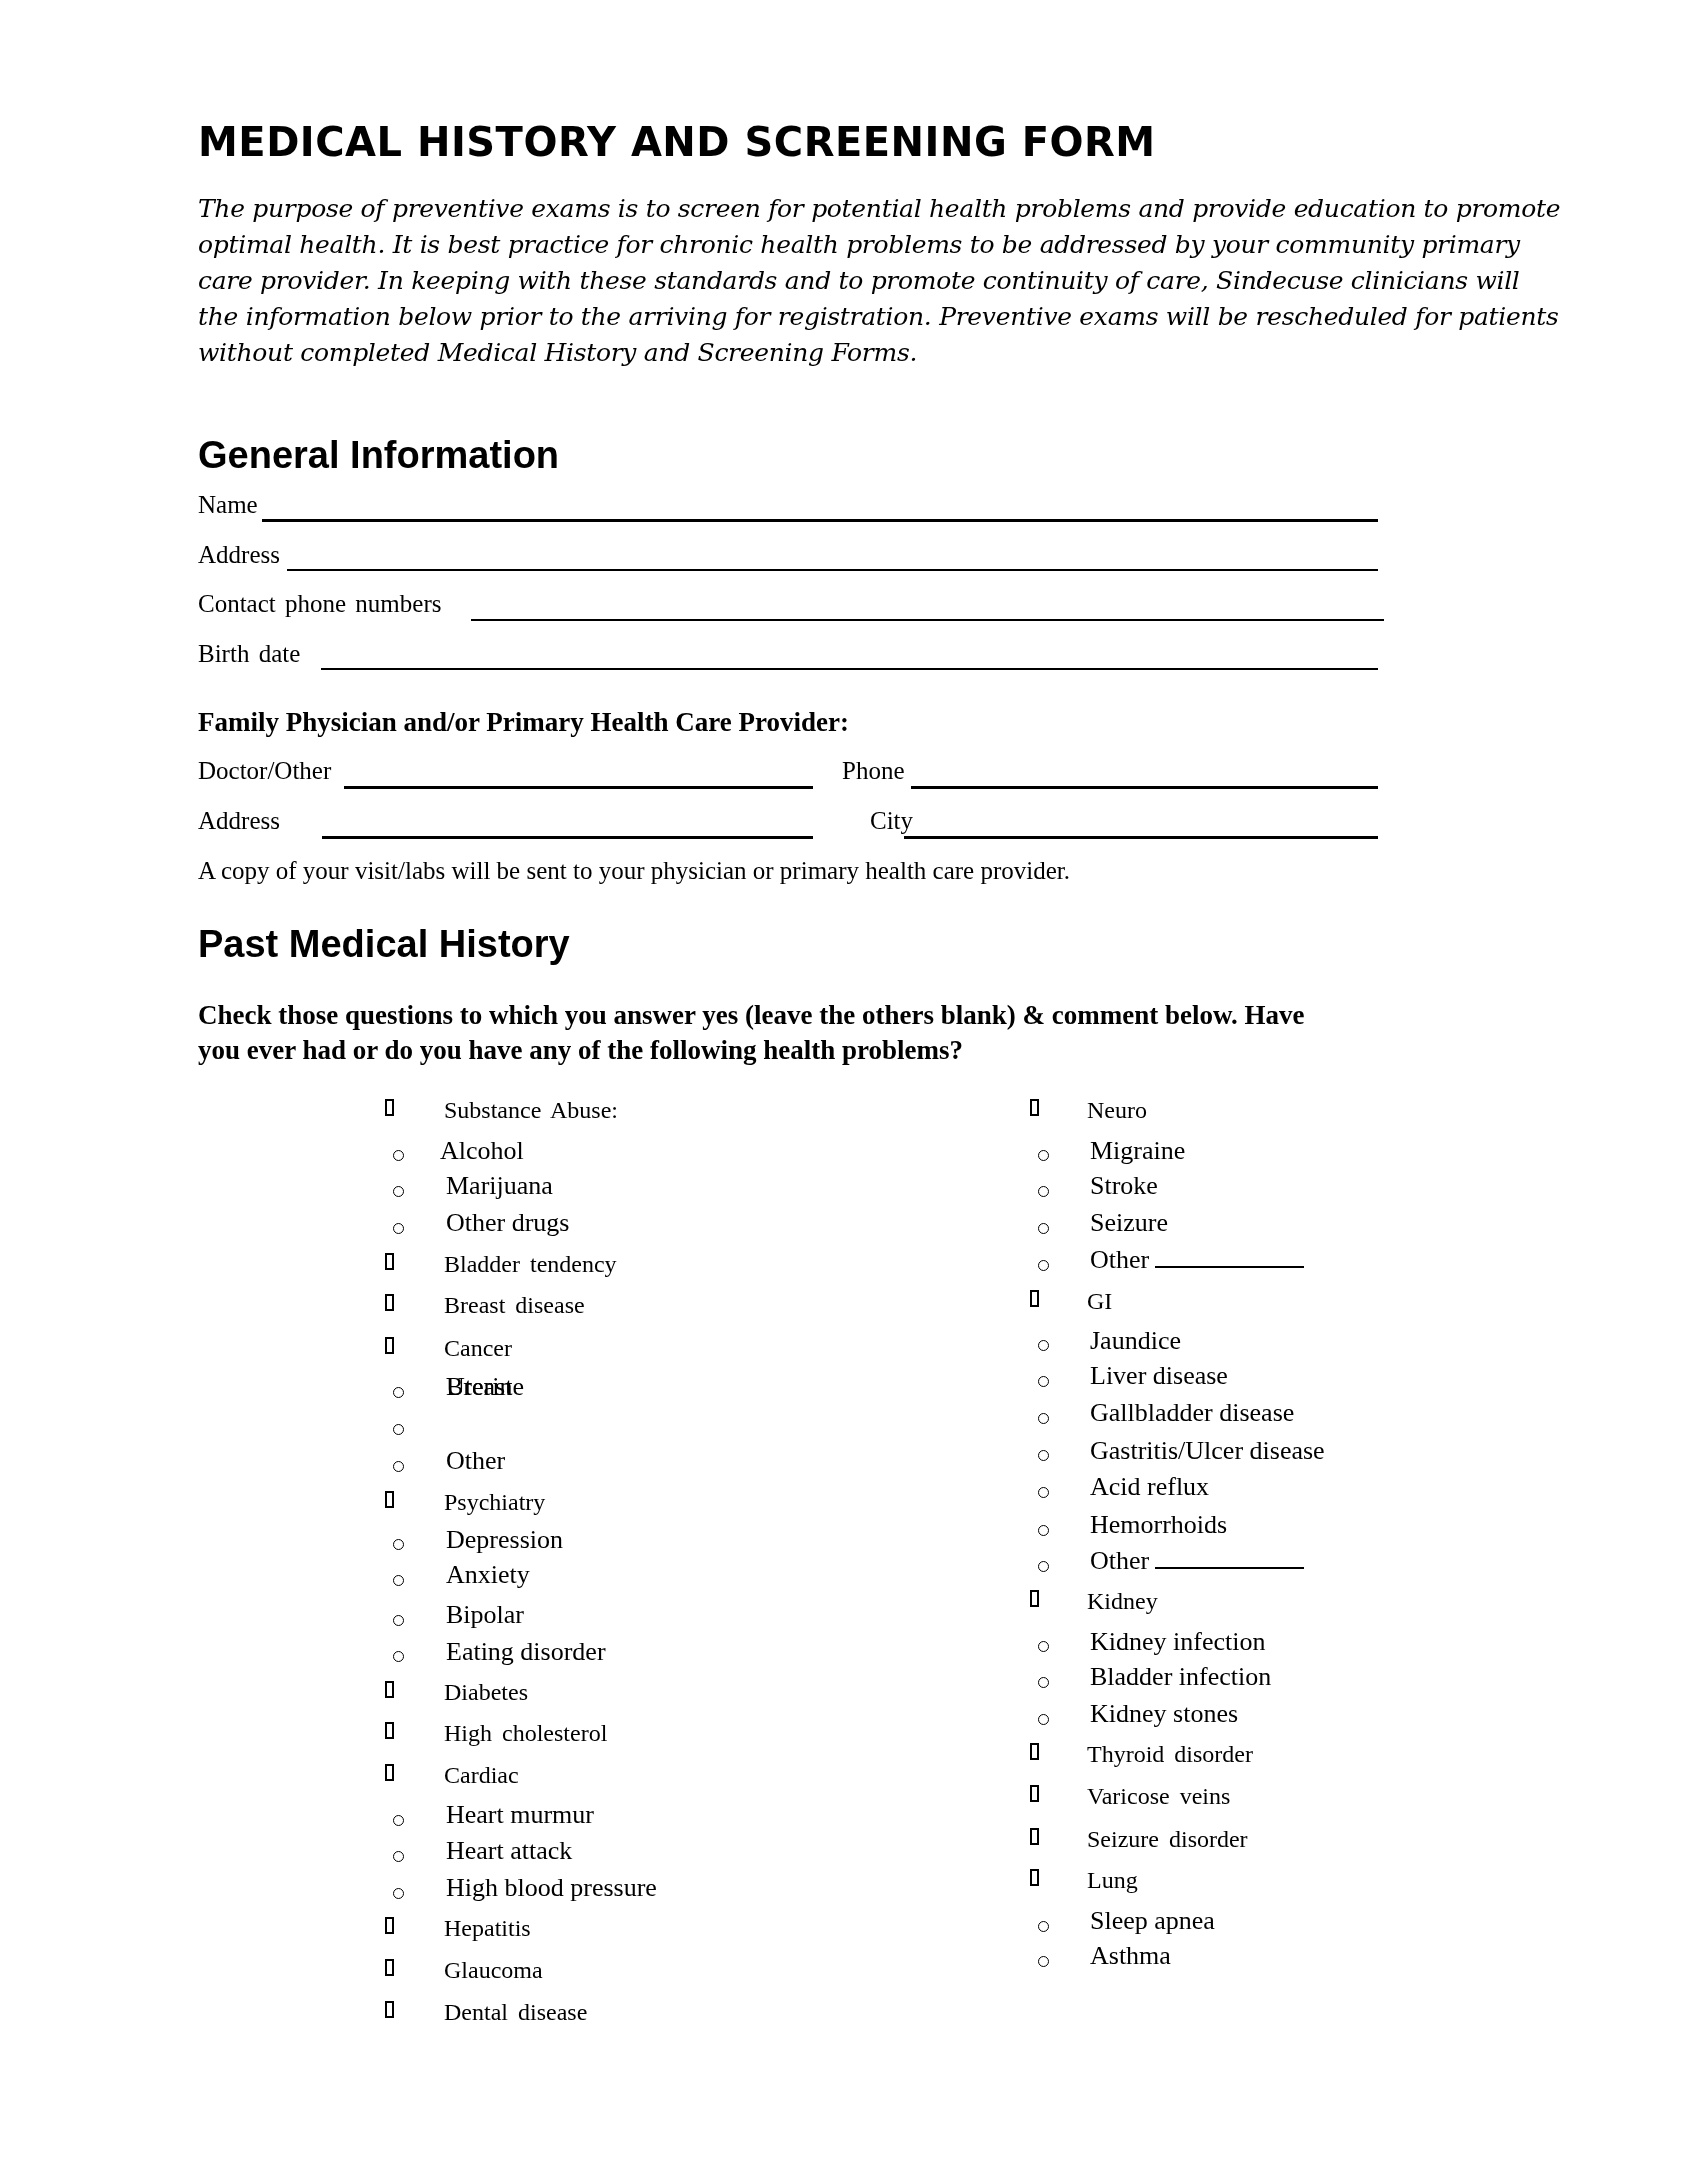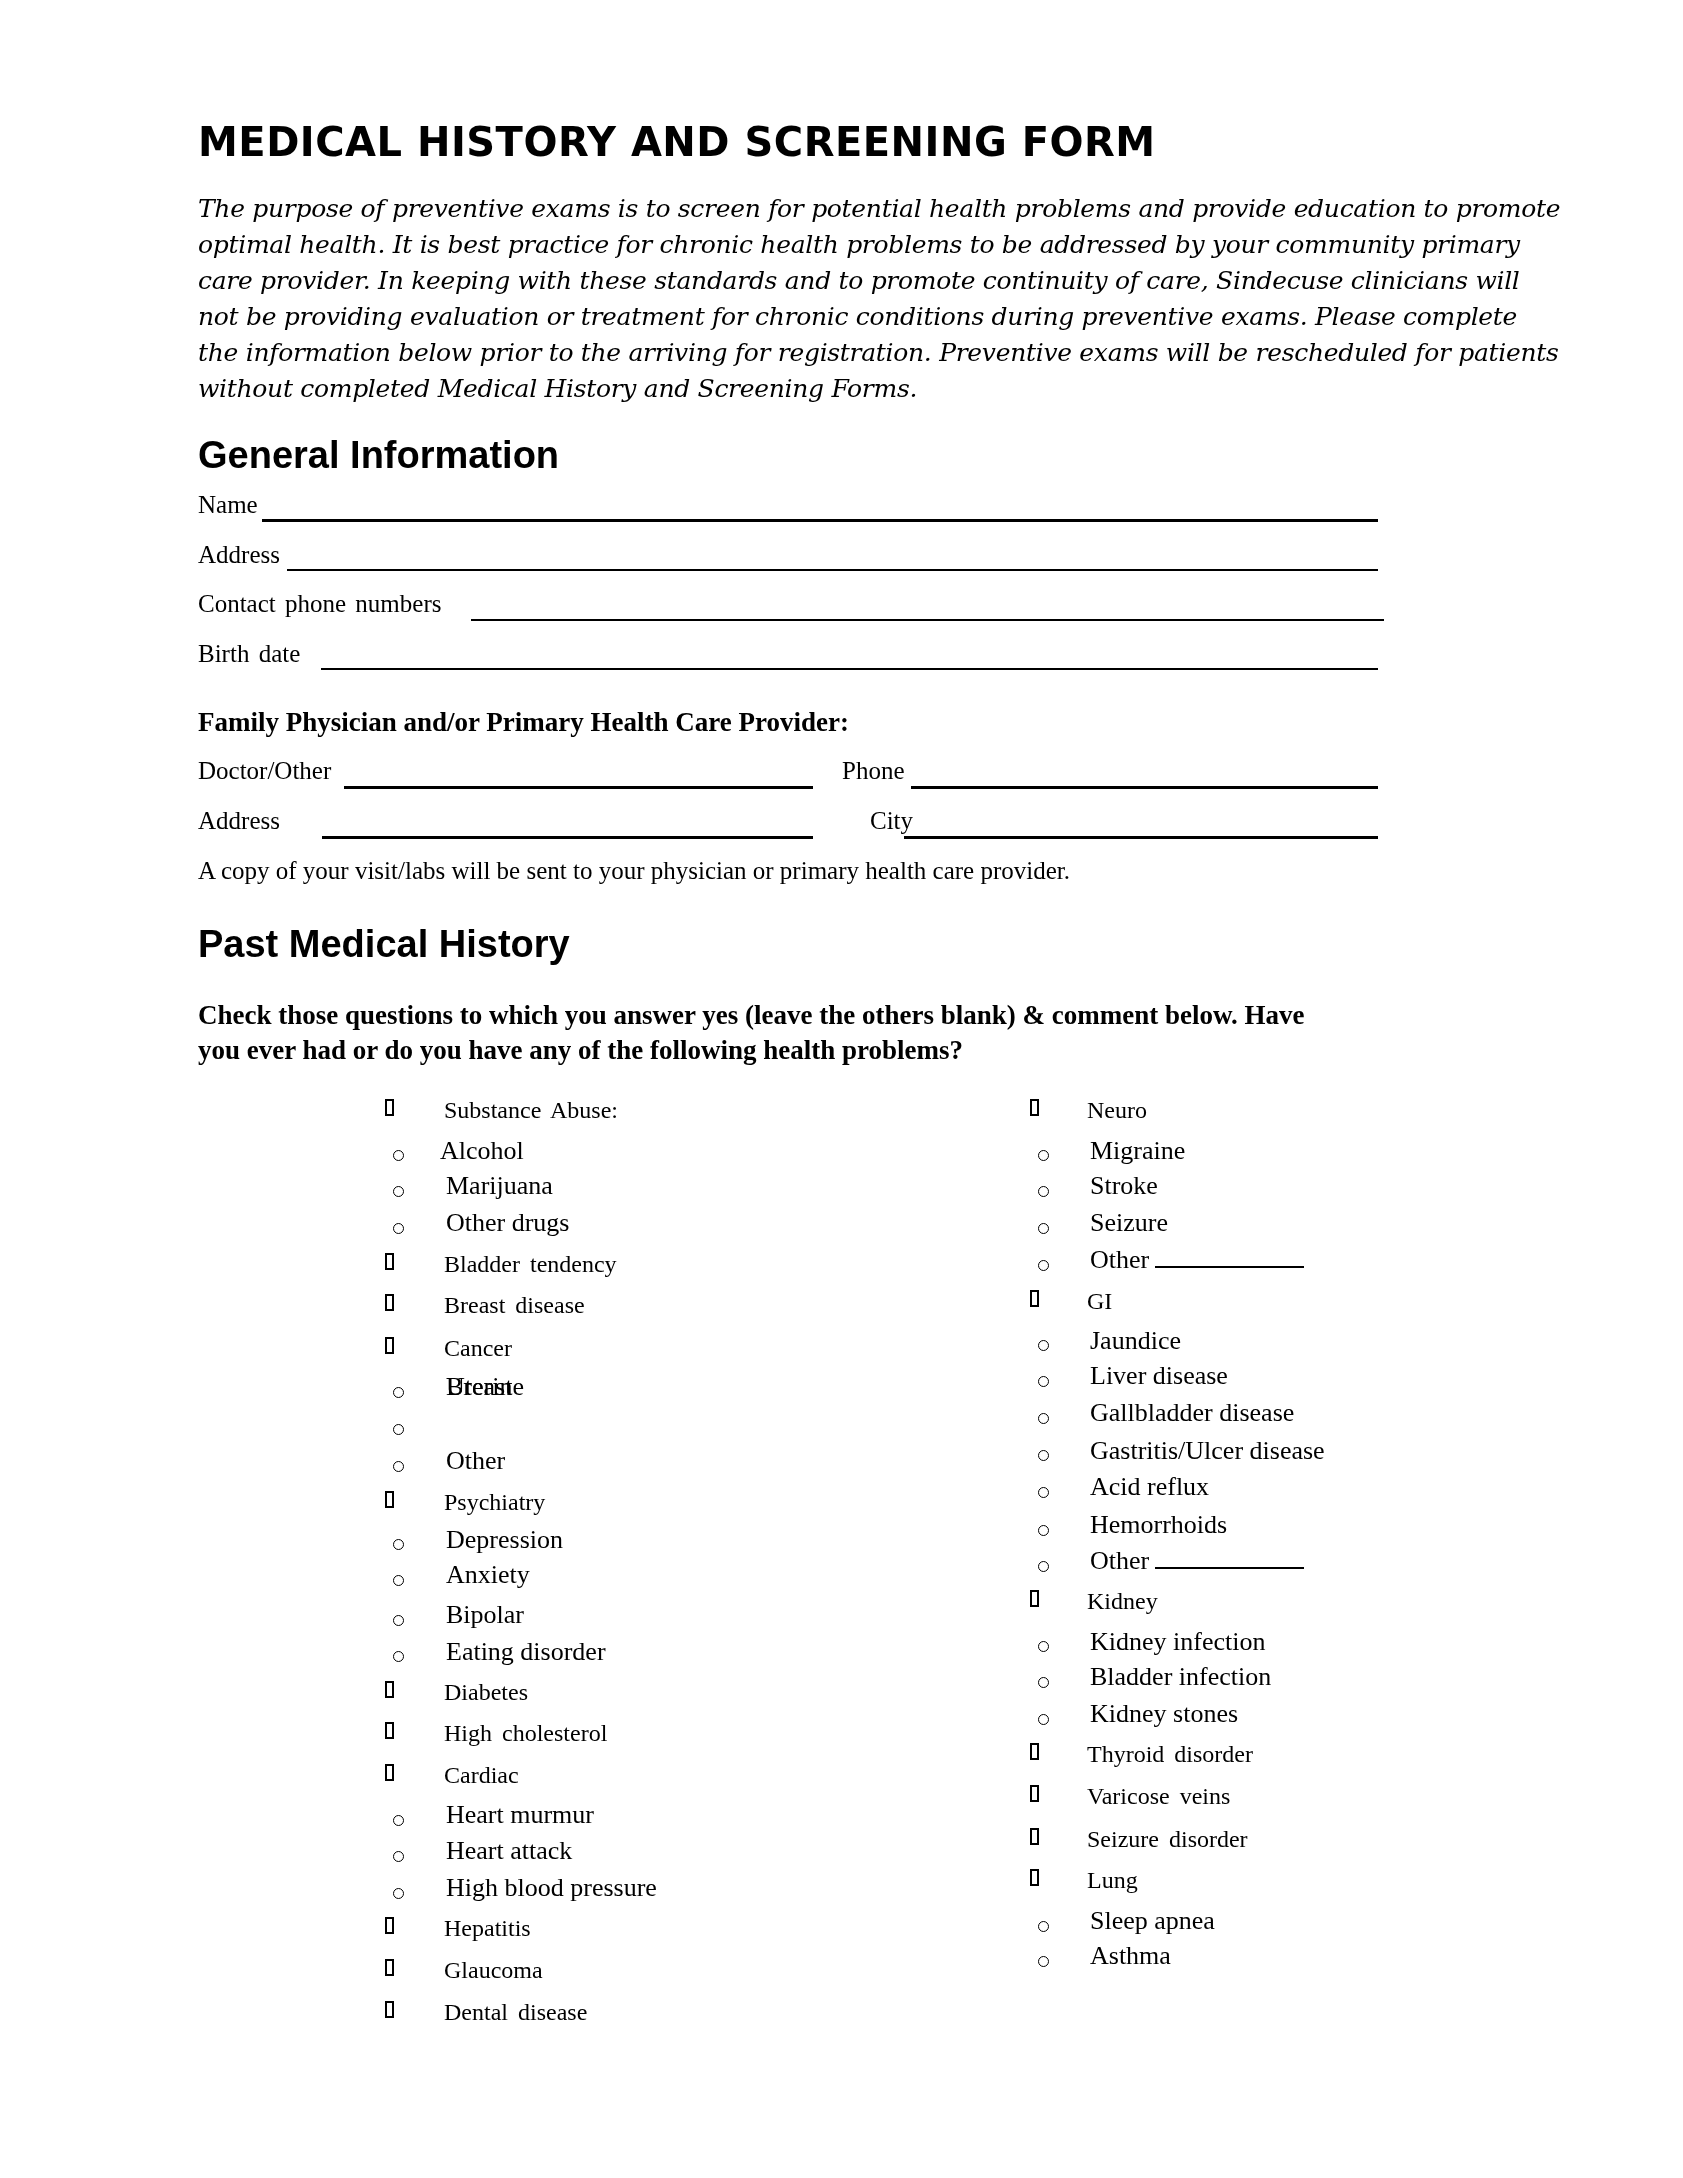--- a/index.html
+++ b/index.html
@@ -23,21 +23,20 @@
   </style>
 </head>
 <body>
 
 <div class="abs title">MEDICAL HISTORY AND SCREENING FORM</div>
 
 <div class="abs intro">
   <div>The purpose of preventive exams is to screen for potential health problems and provide education to promote</div>
   <div>optimal health. It is best practice for chronic health problems to be addressed by your community primary</div>
   <div>care provider. In keeping with these standards and to promote continuity of care, Sindecuse clinicians will</div>
-  <div>not be providing evaluation or treatment for chronic conditions during preventive exams. Please complete</div>
   <div>the information below prior to the arriving for registration. Preventive exams will be rescheduled for patients</div>
   <div>without completed Medical History and Screening  Forms.</div>
 </div>
 
 <div class="abs h2" style="top:434px;">General Information</div>
 
 <div class="abs label" style="left:198px; top:491px;">Name</div>
 <div class="line thick" style="left:262px; top:519px; width:1116px;"></div>
 
 <div class="abs label" style="left:198px; top:541px;">Address</div>

